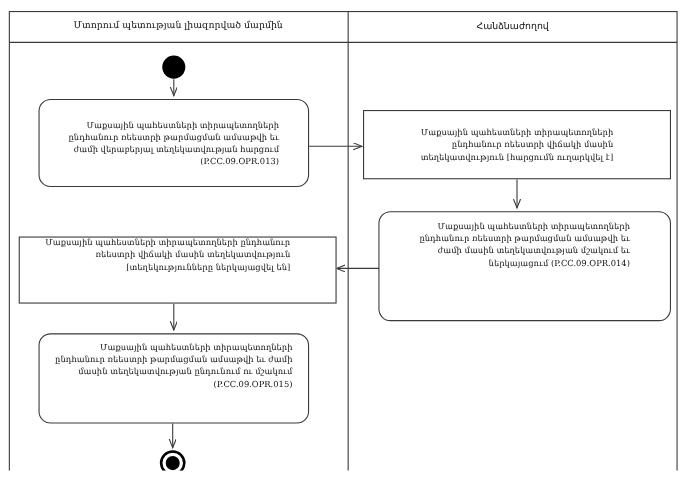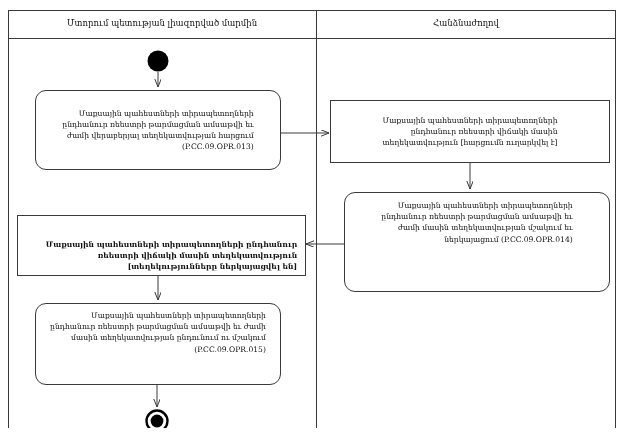--- a/index.html
+++ b/index.html
@@ -86,41 +86,41 @@
     <line x1="470" y1="163" x2="470" y2="189" stroke="#3a3a3a" stroke-width="1" marker-end="url(#arrowhead)"></line>
 
     <line x1="345" y1="244" x2="306" y2="244" stroke="#3a3a3a" stroke-width="1" marker-end="url(#arrowhead)"></line>
 
     <line x1="158" y1="276" x2="158" y2="300" stroke="#3a3a3a" stroke-width="1" marker-end="url(#arrowhead)"></line>
 
     <line x1="157" y1="385" x2="157" y2="407" stroke="#3a3a3a" stroke-width="1" marker-end="url(#arrowhead)"></line>
   </svg>
 
   <div class="lane-title" style="left:10px; top:18px; width:304px;">Մտորում պետության լիազորված մարմին</div>
-  <div class="lane-title" style="left:318px; top:18px; width:296px;">Հանձնաժողով</div>
+  <div class="lane-title" style="left:318px; top:18px; width:296px;font-family:Liberation Serif, serif;">Հանձնաժողով</div>
 
   <div class="nodebox rounded" style="left:35px; top:90px; width:246px; height:80px;"></div>
   <div class="node-label" style="left:35px; top:90px; width:246px; height:80px;">Մաքսային պահեստների տիրապետողների
 ընդհանուր ռեեստրի թարմացման ամսաթվի եւ
 ժամի վերաբերյալ տեղեկատվության հարցում
 (P.CC.09.OPR.013)</div>
 
   <div class="nodebox sharp" style="left:330px; top:100px; width:280px; height:63px;"></div>
   <div class="node-label" style="left:330px; top:100px; width:280px; height:63px;">Մաքսային պահեստների տիրապետողների
 ընդհանուր ռեեստրի վիճակի մասին
 տեղեկատվություն [հարցումն ուղարկվել է]</div>
 
   <div class="nodebox rounded" style="left:344px; top:192px; width:266px; height:100px;"></div>
   <div class="node-label" style="left:344px; top:192px; width:266px; height:100px; align-items:flex-start; padding-top:8px;">Մաքսային պահեստների տիրապետողների
 ընդհանուր ռեեստրի թարմացման ամսաթվի եւ
 ժամի մասին տեղեկատվության մշակում եւ
 ներկայացում (P.CC.09.OPR.014)</div>
 
   <div class="nodebox sharp" style="left:17px; top:215px; width:289px; height:61px;"></div>
-  <div class="node-label" style="left:27px; top:215px; width:289px; height:61px; align-items:flex-start; padding-top:24px;font-weight:bold;">Մաքսային պահեստների տիրապետողների  ընդհանուր
+  <div class="node-label" style="left:8px; top:215px; width:289px; height:61px; align-items:flex-start; padding-top:0;">Մաքսային պահեստների տիրապետողների  ընդհանուր
 ռեեստրի վիճակի մասին տեղեկատվություն
 [տեղեկությունները ներկայացվել են]</div>
 
   <div class="nodebox rounded" style="left:35px; top:303px; width:246px; height:82px;"></div>
   <div class="node-label" style="left:35px; top:303px; width:246px; height:82px; align-items:flex-start; padding-top:7px;">Մաքսային պահեստների տիրապետողների
 ընդհանուր ռեեստրի թարմացման ամսաթվի եւ ժամի
 մասին տեղեկատվության ընդունում ու մշակում
 (P.CC.09.OPR.015)</div>
 
 </div>

